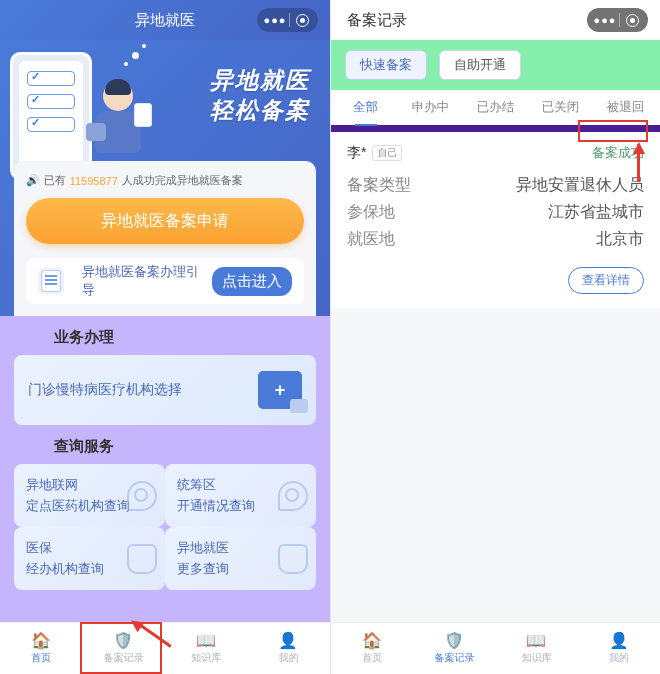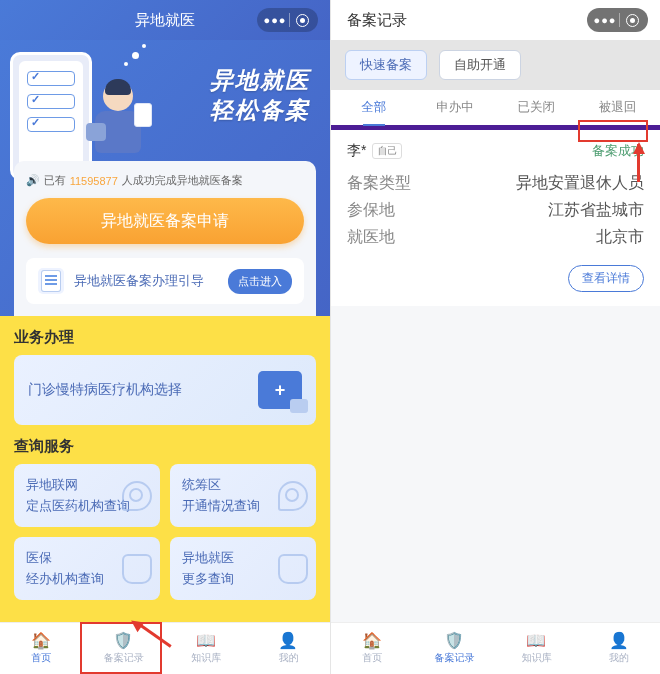--- a/index.html
+++ b/index.html
@@ -1,18 +1,18 @@
 <!DOCTYPE html>
 <html><head>
 <meta charset="utf-8">
 <style>
   *{box-sizing:border-box;margin:0;padding:0;font-family:-apple-system,"PingFang SC","Microsoft YaHei",sans-serif;}
   body{width:660px;height:674px;background:#fff;display:flex;overflow:hidden;}
   .screen{width:330px;height:674px;display:flex;flex-direction:column;position:relative;overflow:hidden;}
-  .left{background:#fde047;}
+  .left{background:#c4b5fd;}
   .right{background:#f6f7f9;border-left:1px solid #e5e5e5;}
 
   
   .hdr{height:40px;display:flex;align-items:center;justify-content:center;position:relative;color:#fff;font-size:15px;}
   .left .hdr{background:linear-gradient(135deg,#4a7ad8,#4565c6);}
   .right .hdr{background:#fff;color:#333;}
   .capsule{position:absolute;right:12px;top:8px;height:24px;display:flex;align-items:center;border-radius:14px;background:rgba(0,0,0,.22);padding:0 4px;}
   .right .capsule{background:rgba(0,0,0,.55);}
   .cap-dots{width:28px;text-align:center;color:#fff;font-size:11px;letter-spacing:1px;}
   .cap-div{width:1px;height:14px;background:rgba(255,255,255,.4);}
@@ -40,31 +40,31 @@
 
   .card-wrap{background:#f4f6fa;border-radius:10px 10px 0 0;margin-top:0;padding:12px;position:relative;z-index:2;}
   .stat{font-size:11px;color:#666;margin-bottom:10px;display:flex;align-items:center;gap:4px;}
   .stat .vol{color:#f8a63e;}
   .stat .num{color:#f8a63e;}
   .big-btn{height:46px;background:linear-gradient(180deg,#feb94a,#f9a232);border-radius:24px;display:flex;align-items:center;justify-content:center;color:#fff;font-size:16px;box-shadow:0 3px 6px rgba(249,162,50,.35);}
   .guide{margin-top:14px;background:#fff;border-radius:8px;height:46px;display:flex;align-items:center;padding:0 12px;gap:10px;}
   .guide-icon{width:26px;height:26px;background:#eef3ff;border-radius:5px;position:relative;}
   .guide-icon::before{content:"";position:absolute;left:4px;top:3px;width:18px;height:20px;background:#fff;border-radius:2px;box-shadow:0 0 0 1px #b9cdf0;}
   .guide-icon::after{content:"";position:absolute;left:7px;top:7px;width:12px;height:2px;background:#6e9be6;box-shadow:0 4px 0 #6e9be6,0 8px 0 #6e9be6;}
-  .guide-txt{flex:1;color:#4a6ab5;font-size:13px;}
-  .guide-btn{background:#4a7ad8;color:#fff;font-size:11px;padding:5px 10px;border-radius:12px;}
-
-  .sec-title{font-size:15px;font-weight:600;color:#333;padding:12px 14px 8px;}
+  .guide-txt{flex:1;color:#4a6ab5;font-size:13px;margin-left:8px;}
+  .guide-btn{background:#4a7ad8;color:#fff;font-size:15px;padding:5px 10px;border-radius:12px;}
+
+  .sec-title{font-size:15px;font-weight:600;color:#333;padding:12px 14px 8px;margin-left:40px;}
   .sec-card{margin:0 14px;background:linear-gradient(135deg,#eaf1ff,#dde9fb);border-radius:8px;padding:16px 14px;position:relative;display:flex;align-items:center;justify-content:space-between;}
   .sec-card .t{color:#4a6ab5;font-size:14px;}
   .hosp{width:44px;height:38px;background:#4a7ad8;border-radius:5px;position:relative;display:flex;align-items:center;justify-content:center;}
   .hosp::before{content:"+";color:#fff;font-size:18px;font-weight:bold;}
   .hosp::after{content:"";position:absolute;right:-6px;bottom:-4px;width:18px;height:14px;background:#b9cdf0;border-radius:3px;}
 
-  .grid2{display:grid;grid-template-columns:1fr 1fr;gap:10px;padding:0 14px;}
+  .grid2{display:grid;grid-template-columns:1fr 1fr;padding:0 14px;}
   .qcell{background:linear-gradient(135deg,#eaf1ff,#e1eafc);border-radius:8px;padding:12px 12px;position:relative;min-height:62px;}
   .qcell .l1{color:#4a6ab5;font-size:13px;margin-bottom:3px;}
   .qcell .l2{color:#4a6ab5;font-size:13px;}
   .qcell .ico{position:absolute;right:8px;top:50%;transform:translateY(-50%);width:30px;height:30px;opacity:.6;}
   .ico-pin{border:2.5px solid #9ab6e8;border-radius:50% 50% 50% 3px;transform:translateY(-50%) rotate(-45deg);}
   .ico-pin::after{content:"";position:absolute;left:5px;top:5px;width:10px;height:10px;border:2px solid #9ab6e8;border-radius:50%;}
   .ico-sh{border:2.5px solid #9ab6e8;border-radius:6px 6px 10px 10px;}
 
   
   .tabbar{position:absolute;bottom:0;left:0;right:0;height:52px;background:#fff;display:flex;border-top:1px solid #eee;}
@@ -75,21 +75,21 @@
 
   
   .arrow{position:absolute;z-index:11;}
   .arrow-line{position:absolute;background:#e23a2f;}
   .arrow-head{position:absolute;width:0;height:0;}
 
   
   .pillrow{display:flex;gap:12px;padding:10px 14px;}
   .pill{flex:0 0 auto;padding:5px 14px;border-radius:6px;border:1px solid #ccd4e2;font-size:13px;color:#555;background:#fff;}
   .pill.on{background:#eef3ff;border-color:#bcd0f2;color:#4a6ab5;}
-  .tabs2{display:flex;border-bottom:5px solid #4c1d95;padding:0 2px;}
+  .tabs2{display:flex;border-bottom:7px solid #4c1d95;padding:0 2px;}
   .tab2{flex:1;text-align:center;font-size:12.5px;color:#888;padding:9px 0;position:relative;}
   .tab2.on{color:#4a7ad8;}
   .tab2.on::after{content:"";position:absolute;left:50%;bottom:-1px;transform:translateX(-50%);width:22px;height:2px;background:#4a7ad8;}
 
   .rec{background:#fff;margin:0;padding:12px 16px 14px;}
   .rec-top{display:flex;align-items:center;margin-bottom:10px;}
   .rec-name{font-size:14px;color:#333;margin-right:6px;}
   .tag{font-size:10px;color:#888;border:1px solid #ddd;border-radius:3px;padding:0 4px;}
   .rec-status{margin-left:auto;color:#4a9b6e;font-size:13px;}
   .kv{display:flex;justify-content:space-between;font-size:16px;color:#888;padding:3px 0;}
@@ -219,28 +219,29 @@
     <span style="position:absolute;left:16px;font-size:15px;">备案记录</span>
     <div class="capsule">
       <div class="cap-dots">●●●</div>
         <div class="cap-div"></div>
       <div class="cap-o">
           <span></span>
         </div>
     </div>
   </div>
 
-  <div class="pillrow" style="background:#e5e5e5">
+  <div class="pillrow" style="background:#86efac">
     <div class="pill on">快速备案</div>
     <div class="pill">自助开通</div>
   </div>
 
   <div class="tabs2" style="background:#fff">
     <div class="tab2 on">全部</div>
     <div class="tab2">申办中</div>
+    <div class="tab2">已办结</div>
     <div class="tab2">已关闭</div>
     <div class="tab2">被退回</div>
   </div>
 
   <div class="rec">
     <div class="rec-top">
       <span class="rec-name">李*</span>
       <span class="tag">自己</span>
       <span class="rec-status">备案成功</span>
     </div>

